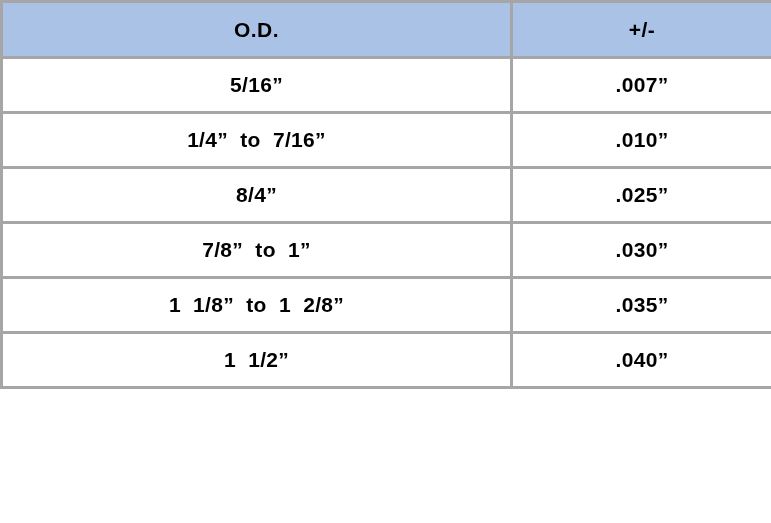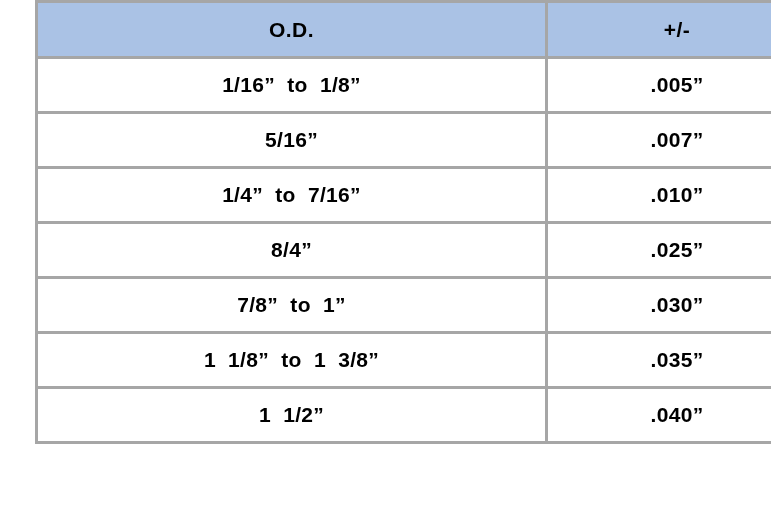--- a/index.html
+++ b/index.html
@@ -12,21 +12,20 @@
     height: 523px;
     overflow: hidden;
     font-family: "Liberation Sans", sans-serif;
   }
 
   .table-wrap {
     width: 771px;
     height: 523px;
     box-sizing: border-box;
     position: relative;
-    padding-left: 35px;
   }
 
   table.spec-table {
     width: 771px;
     border-collapse: collapse;
     table-layout: fixed;
     background: #ffffff;
   }
 
   table.spec-table col.col-od   { width: 510px; }
@@ -72,41 +71,37 @@
       <col class="col-tol">
     </colgroup>
     <thead>
       <tr>
         <th>O.D.</th>
         <th>+/-</th>
       </tr>
     </thead>
     <tbody id="table-body">
       <tr>
-        <td>1/16”  to  1/8”</td>
-        <td>.005”</td>
-      </tr>
-      <tr>
         <td>5/16”</td>
         <td>.007”</td>
       </tr>
       <tr>
         <td>1/4”  to  7/16”</td>
         <td>.010”</td>
       </tr>
       <tr>
         <td>8/4”</td>
         <td>.025”</td>
       </tr>
       <tr>
         <td>7/8”  to  1”</td>
         <td>.030”</td>
       </tr>
       <tr>
-        <td>1  1/8”  to  1  3/8”</td>
+        <td>1  1/8”  to  1  2/8”</td>
         <td>.035”</td>
       </tr>
       <tr>
         <td>1  1/2”</td>
         <td>.040”</td>
       </tr>
     </tbody>
   </table>
 </div>
 

